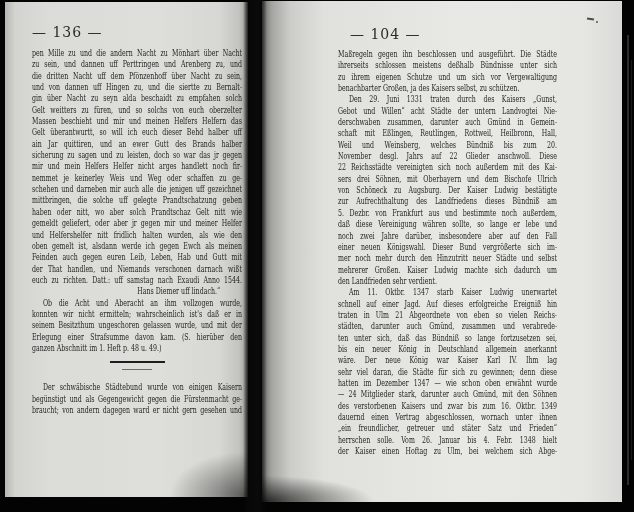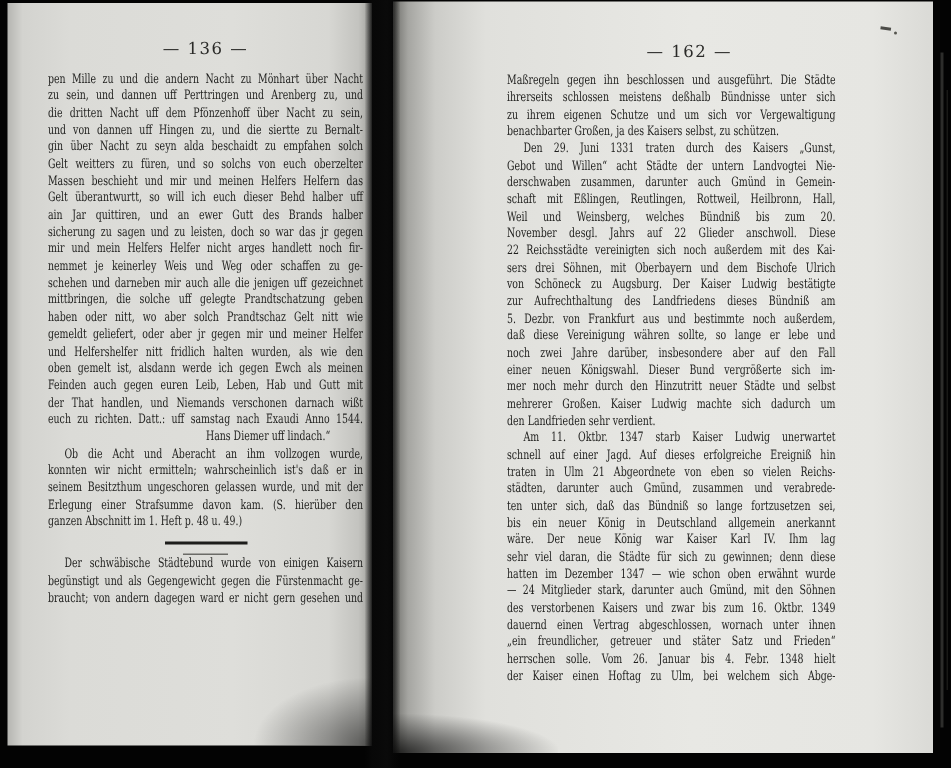--- a/index.html
+++ b/index.html
@@ -42,22 +42,22 @@
       rgba(8,8,8,0) 0px, rgba(8,8,8,0.85) 5px, #080808 9px,
       #0a0a0a 15px, rgba(8,8,8,0.55) 20px, rgba(8,8,8,0) 24px);
   }
   .edge-line-1 { position:absolute; left:627px; top:35px; width:2px; height:450px; background:#2d2d2b; }
   .edge-line-2 { position:absolute; left:631px; top:60px; width:1px; height:400px; background:#191917; }
   .speck-dash { position:absolute; left:587px; top:18px; width:7px; height:2px; background:#4c4c48; transform:rotate(8deg); }
   .speck-dot  { position:absolute; left:596px; top:21px; width:2px; height:2px; background:#55554f; border-radius:50%; }
 
   
   .page-header {
-    position:absolute; text-align:center;
-    font-size:11px; line-height:11px; letter-spacing:1px;
+    position:absolute; 
+    font-size:14px; line-height:11px; letter-spacing:1px;
     color:#2a2a28;
   }
   .page-left  .page-header { left:27px; top:25px; width:210px; }
   .page-right .page-header { left:88px; top:28px; width:219px; }
 
   
   .textblock { position:absolute; }
   .page-left  .textblock { left:27px; top:46px; width:210px; }
   .page-right .textblock { left:76px; top:48px; width:219px; }
 
@@ -83,21 +83,21 @@
   
   .rule-main { width:55px; height:2px; background:#1d1d1b; margin:7px auto 0 auto; }
   .heading { margin-top:8px; }
   .heading-line {
     font-weight:bold; font-size:10.5px; line-height:13.5px;
     color:#161614; text-align:center;
     width:288px; transform:scaleX(0.7292); transform-origin:0 0;
     height:13.5px;
   }
   .rule-sub { width:30px; height:1px; background:#6b6b67; margin:6px auto 0 auto; }
-  .para.after-heading { margin-top:1px; }
+  .para.after-heading { margin-top:12px; }
 </style>
 </head>
 <body>
 
 <div class="scan">
 
   <div class="page page-left">
     <div class="page-header">— 136 —</div>
     <div class="textblock">
       <div class="para">
@@ -135,21 +135,21 @@
       <div class="rule-sub"></div>
       <div class="para indent-first after-heading">
           <div class="line">Der schwäbische Städtebund wurde von einigen Kaisern</div>
           <div class="line">begünstigt und als Gegengewicht gegen die Fürstenmacht ge-</div>
           <div class="line">braucht; von andern dagegen ward er nicht gern gesehen und</div>
         </div>
     </div>
   </div>
 
   <div class="page page-right">
-    <div class="page-header">— 162 —</div>
+    <div class="page-header">— 104 —</div>
     <div class="textblock">
       <div class="para no-justify-last">
           <div class="line">Maßregeln gegen ihn beschlossen und ausgeführt. Die Städte</div>
           <div class="line">ihrerseits schlossen meistens deßhalb Bündnisse unter sich</div>
           <div class="line">zu ihrem eigenen Schutze und um sich vor Vergewaltigung</div>
           <div class="line">benachbarter Großen, ja des Kaisers selbst, zu schützen.</div>
         </div>
       <div class="para indent-first no-justify-last">
           <div class="line">Den 29. Juni 1331 traten durch des Kaisers „Gunst,</div>
           <div class="line">Gebot und Willen“ acht Städte der untern Landvogtei Nie-</div>

